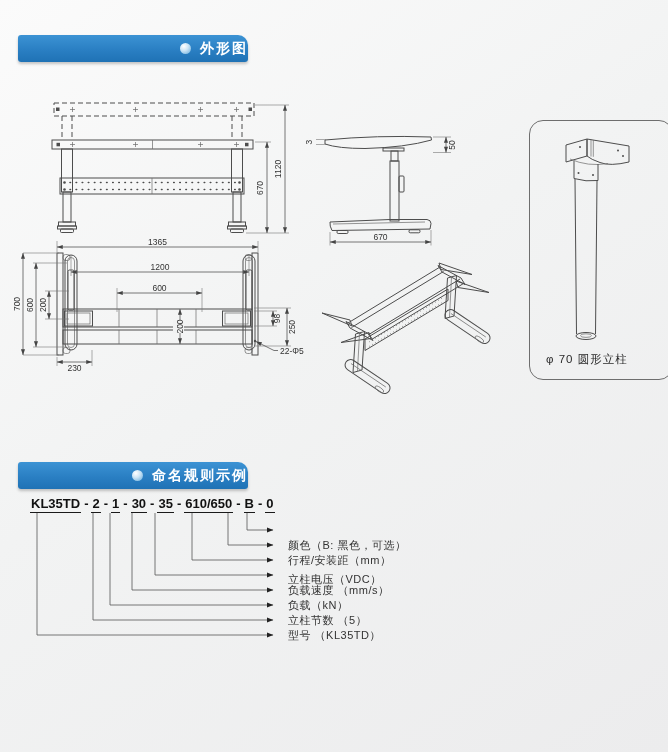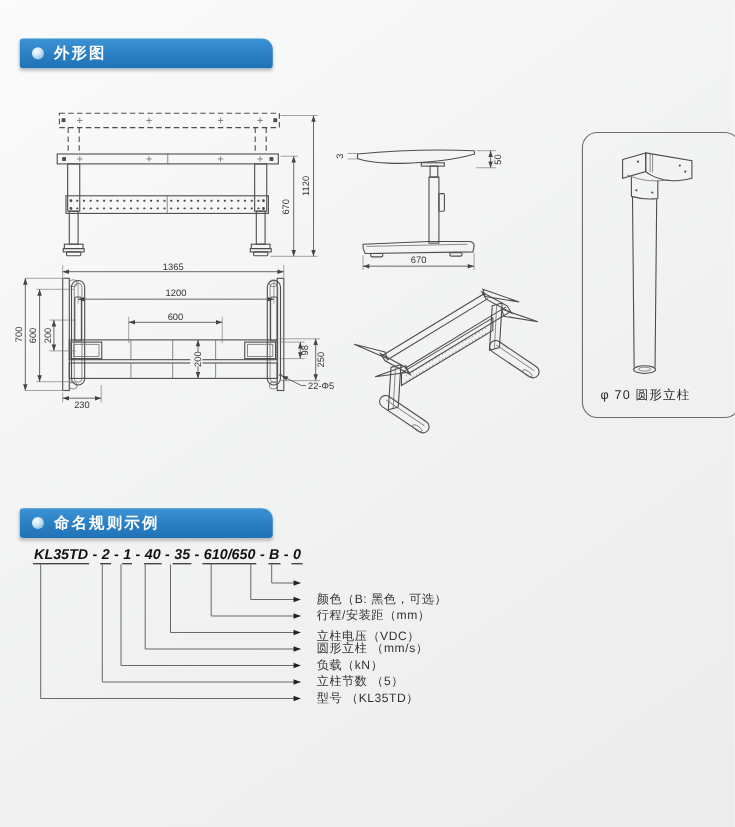--- a/index.html
+++ b/index.html
@@ -6,21 +6,21 @@
   body{
     width:668px;height:752px;position:relative;overflow:hidden;
     background:linear-gradient(145deg,#fbfbfb 0%,#f2f3f3 45%,#ececed 100%);
     font-family:"Liberation Sans","DejaVu Sans",sans-serif;
   }
   .banner{
     position:absolute;left:18px;width:230px;height:27px;
     background:linear-gradient(180deg,#3c93d4 0%,#2a7fc3 55%,#1f72b5 100%);
     border-radius:3px 10px 3px 3px;
     box-shadow:0 2px 3px rgba(0,0,0,.22);
-    display:flex;align-items:center;
+    display:flex;align-items:center;justify-content:flex-end;
   }
   .banner .dot{
     width:11px;height:11px;border-radius:50%;margin-left:11px;
     background:radial-gradient(circle at 35% 30%,#ffffff,#cfe6f6 40%,#8fc3e6 75%,#6aabd8);
   }
   .banner .bt{color:#fff;font-weight:bold;font-size:14px;letter-spacing:2px;margin-left:9px;}
   svg{position:absolute;overflow:visible;}
   .ln{stroke:#4d4d4d;fill:none;stroke-width:1;}
   .thin{stroke:#6a6a6a;fill:none;stroke-width:.7;}
   .dash{stroke:#4d4d4d;fill:none;stroke-width:1;stroke-dasharray:5 3;}
@@ -28,21 +28,21 @@
   .ext{stroke:#777;fill:none;stroke-width:.6;}
   .dt{fill:#333;font-family:"Liberation Sans","DejaVu Sans",sans-serif;font-size:8.5px;}
   .dots{stroke:#4d4d4d;stroke-width:1.6;stroke-linecap:round;stroke-dasharray:.5 5.6;fill:none;}
   .panel{
     position:absolute;left:508px;top:120px;width:144px;height:260px;
     border:1.3px solid #6e6e6e;border-radius:14px;box-sizing:border-box;margin-left:21px;
   }
   .panel .cap{position:absolute;left:16px;bottom:12px;font-size:11.5px;color:#2a2a2a;letter-spacing:1px;}
   .naming{position:absolute;left:30px;top:496px;width:615px;height:170px;}
   .code{position:absolute;left:0;top:0;display:flex;align-items:baseline;font-size:13px;font-weight:bold;color:#111;white-space:nowrap;}
-  .code .seg{border-bottom:1.8px solid #1a1a1a;padding:0 1px 1px;font-style:italic;}
+  .code .seg{border-bottom:1.8px solid #1a1a1a;padding:0 1px 1px;}
   .code .sep{margin:0 3px;}
   .nlabel{position:absolute;left:258px;height:14px;line-height:14px;font-size:11px;color:#333;white-space:nowrap;letter-spacing:.5px;}
 </style>
 </head>
 <body>
 
 <div class="banner" style="top:35px">
   <span class="dot"></span>
   <span class="bt">外形图</span>
 </div>
@@ -264,21 +264,21 @@
 </div>
 
 <div class="naming">
   <div class="code">
     <span class="seg">KL35TD</span>
     <span class="sep">-</span>
     <span class="seg">2</span>
     <span class="sep">-</span>
     <span class="seg">1</span>
     <span class="sep">-</span>
-    <span class="seg">40</span>
+    <span class="seg">30</span>
     <span class="sep">-</span>
     <span class="seg">35</span>
     <span class="sep">-</span>
     <span class="seg">610/650</span>
     <span class="sep">-</span>
     <span class="seg">B</span>
     <span class="sep">-</span>
     <span class="seg">0</span>
   </div>
 
@@ -294,17 +294,17 @@
     <polyline class="dim" stroke="#333" points="125,0 125,62 243,62" marker-end="url(#m-nc)"></polyline>
     <polyline class="dim" stroke="#333" points="102,0 102,77 243,77" marker-end="url(#m-nc)"></polyline>
     <polyline class="dim" stroke="#333" points="80,0 80,92 243,92" marker-end="url(#m-nc)"></polyline>
     <polyline class="dim" stroke="#333" points="63,0 63,107 243,107" marker-end="url(#m-nc)"></polyline>
     <polyline class="dim" stroke="#333" points="7,0 7,122 243,122" marker-end="url(#m-nc)"></polyline>
   </svg>
 
   <div class="nlabel" style="top:42px">颜色（B: 黑色，可选）</div>
   <div class="nlabel" style="top:57px">行程/安装距（mm）</div>
   <div class="nlabel" style="top:76px">立柱电压（VDC）</div>
-  <div class="nlabel" style="top:87px">圆形立柱 （mm/s）</div>
+  <div class="nlabel" style="top:87px">负载速度 （mm/s）</div>
   <div class="nlabel" style="top:102px">负载（kN）</div>
   <div class="nlabel" style="top:117px">立柱节数 （5）</div>
   <div class="nlabel" style="top:132px">型号 （KL35TD）</div>
 </div>
 
 </body></html>

